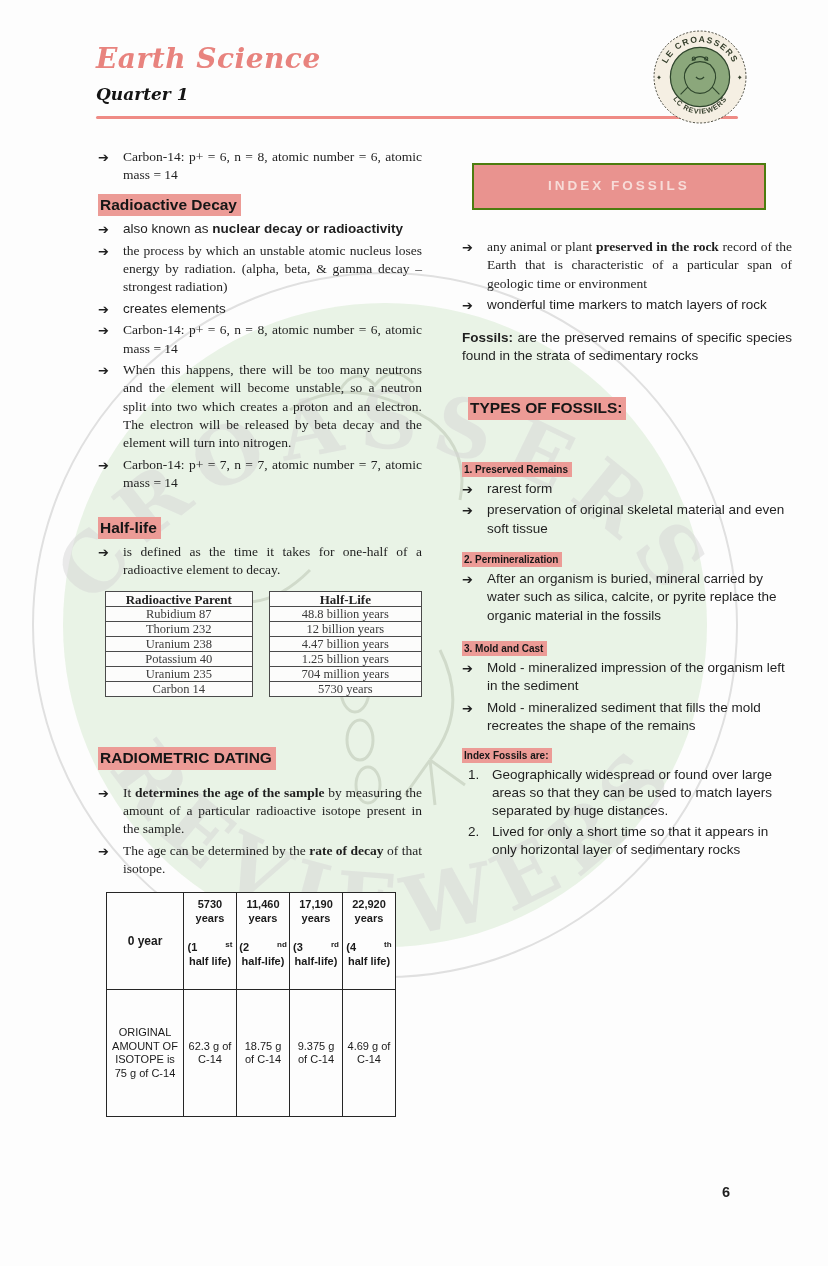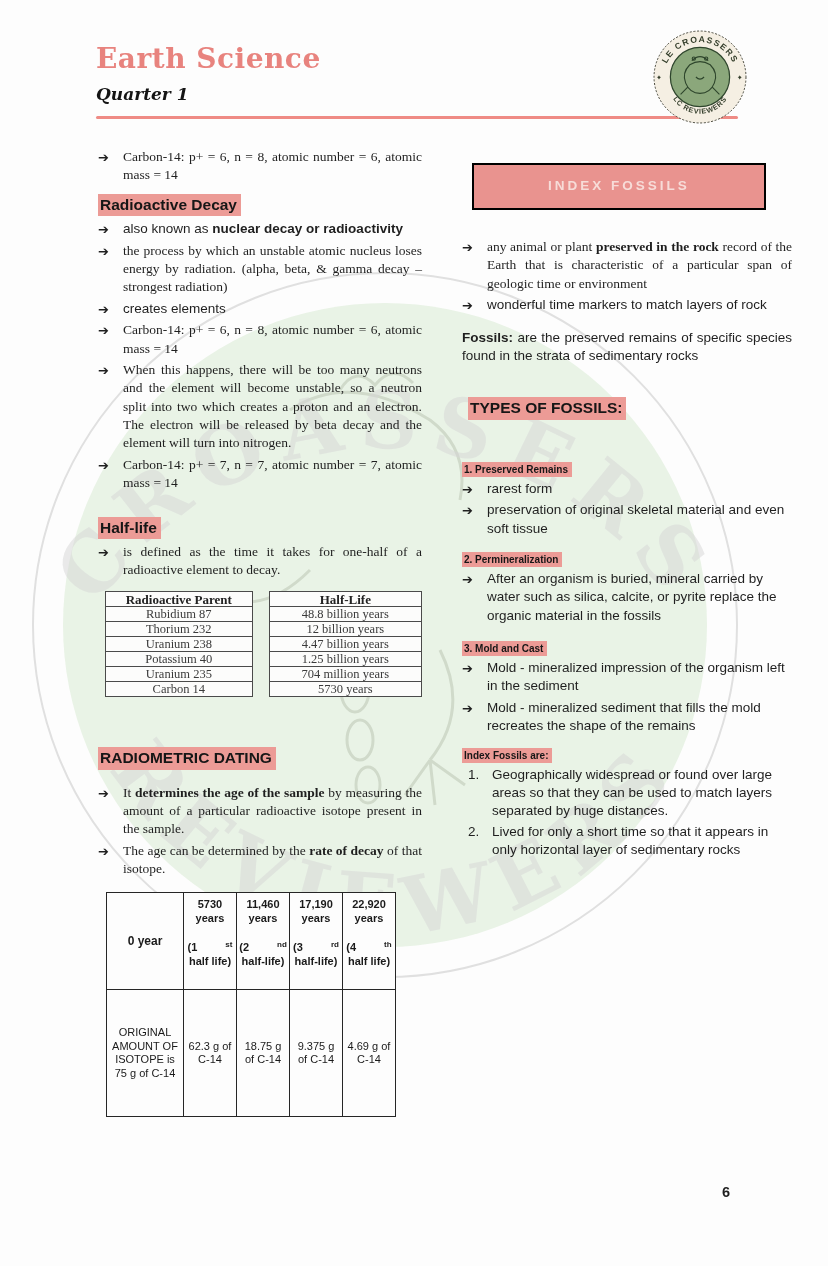--- a/index.html
+++ b/index.html
@@ -5,21 +5,21 @@
   html,body { margin:0; padding:0; background:#ffffff; }
   .page {
     position:relative; width:828px; height:1266px;
     background:#fdfdfd; overflow:hidden;
     font-family:"Liberation Sans","DejaVu Sans",sans-serif;
     color:#1f1f1f;
   }
   
   .title {
     position:absolute; left:96px; top:42px;
-    font-family:"DejaVu Serif",serif; font-weight:bold;
+    font-family:"DejaVu Serif",serif; font-style:italic; font-weight:bold;
     font-size:28px; color:#e8837e; letter-spacing:.5px;
   }
   .subtitle {
     position:absolute; left:96px; top:84px;
     font-family:"DejaVu Serif",serif; font-style:italic; font-weight:bold;
     font-size:17px; color:#141414;
   }
   .divider {
     position:absolute; left:96px; top:116px; width:642px; height:3px;
     background:#ef8b85; border-radius:2px;
@@ -42,21 +42,21 @@
   .bullet .m { flex:0 0 25px; font-weight:bold; font-size:13px; padding-top:1px; }
   .bullet p { margin:0; flex:1; }
   .just p { text-align:justify;font-family:Liberation Serif, serif; }
   .num-item { display:flex; margin:0 0 2px 0; }
   .num-item .m { flex:0 0 30px; padding-left:6px; box-sizing:border-box; }
   .num-item p { margin:0; flex:1; }
   .def { margin:14px 0 0 0; text-align:justify; }
   
   .banner {
     margin:0 0 28px 10px; width:290px; height:43px;
-    background:#e9938f; border:2px solid #000000;
+    background:#e9938f; border:2px solid #4d7c0f;
     display:flex; align-items:center; justify-content:center;
     font-weight:bold; font-size:13.5px; letter-spacing:3px; color:#f7dcd8;
   }
   
   .hl-tables { display:flex; gap:16px; margin:12px 0 0 7px;border-radius:24px; }
   .serif-table {
     border-collapse:collapse; font-family:"Liberation Serif","DejaVu Serif",serif;
     font-size:12.5px; color:#3a3a3a; background:#fcfcfb;
   }
   .serif-table.t-parent { width:152px; }

